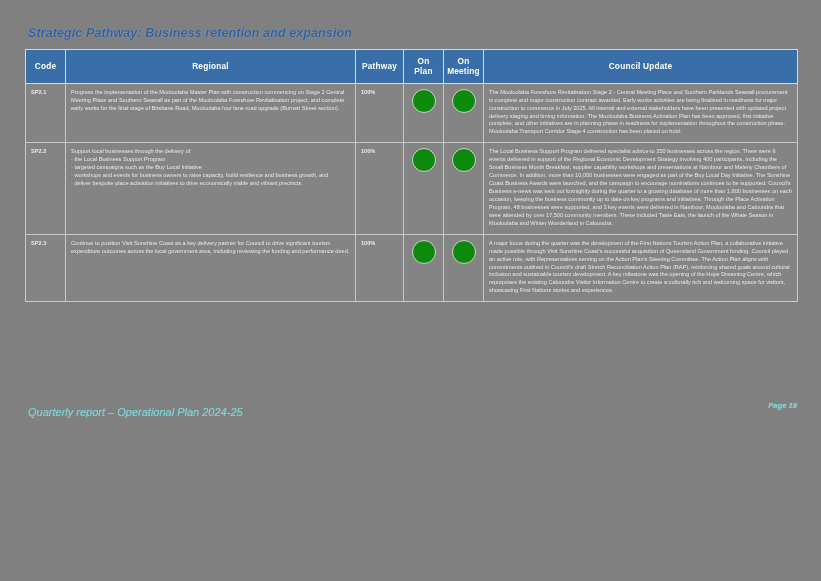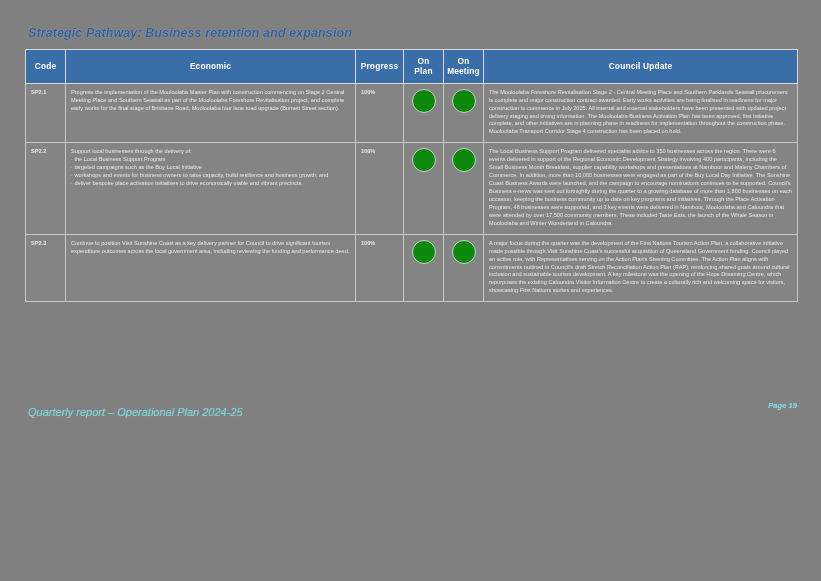--- a/index.html
+++ b/index.html
@@ -120,22 +120,22 @@
         <col style="width:40px">
         <col style="width:290px">
         <col style="width:48px">
         <col style="width:40px">
         <col style="width:40px">
         <col style="width:314px">
       </colgroup>
       <thead>
         <tr>
           <th>Code</th>
-          <th>Economic</th>
-          <th>Progress</th>
+          <th>Regional</th>
+          <th>Pathway</th>
           <th>
             <span>On</span><br>
             <span>Plan</span>
           </th>
           <th>
             <span>On</span><br>
             <span>Meeting</span>
           </th>
           <th>Council Update</th>
         </tr>

